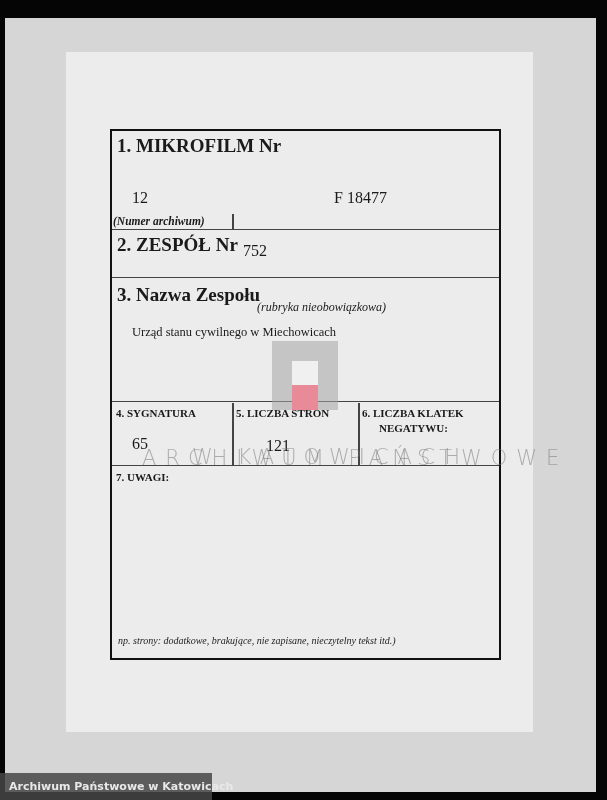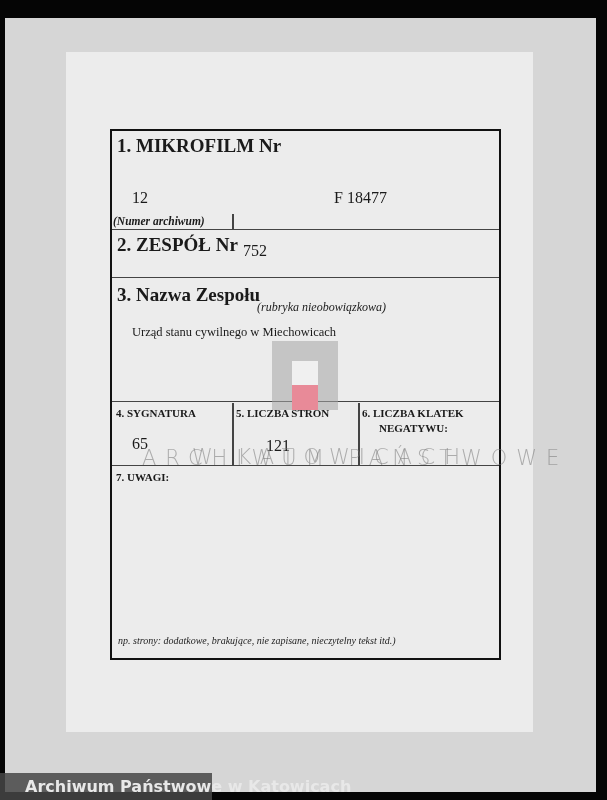--- a/index.html
+++ b/index.html
@@ -27,22 +27,22 @@
     .small-h { font-size: 11px; font-weight: bold; }
     .note { font-style: italic; font-size: 10px; color: #222; }
     .vline { position: absolute; width: 1.5px; background: #444; }
     .logo-sq { position: absolute; left: 272px; top: 341px; width: 66px; height: 69px; background: rgba(165,165,165,0.55); }
     .logo-w { position: absolute; left: 292px; top: 361px; width: 26px; height: 24px; background: #f0f0f0; }
     .logo-r { position: absolute; left: 292px; top: 385px; width: 26px; height: 25px; background: #e88a98; }
     .wm { position: absolute; font-family: "DejaVu Sans", sans-serif; color: rgba(120,120,120,0.55); letter-spacing: 9px; font-size: 21px; white-space: nowrap; font-weight: 300; }
     .caption {
       position: absolute; left: 0; top: 773px; width: 212px; height: 27px;
       background: rgba(70,70,70,0.85); color: #e8e8e8;
-      font-family: "DejaVu Sans", sans-serif; font-size: 16px; font-weight: bold;
-      line-height: 27px; padding-left: 25px; box-sizing: border-box; white-space: nowrap;
+      font-family: "DejaVu Sans", sans-serif; font-size: 11px; font-weight: bold;
+      line-height: 27px; padding-left: 9px; box-sizing: border-box; white-space: nowrap;
     }
   </style>
 </head>
 <body>
 
 <div class="card"></div>
 <div class="paper"></div>
 
 <div class="form">
 

